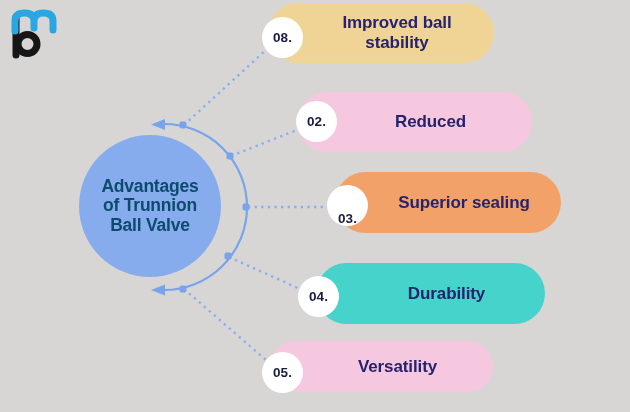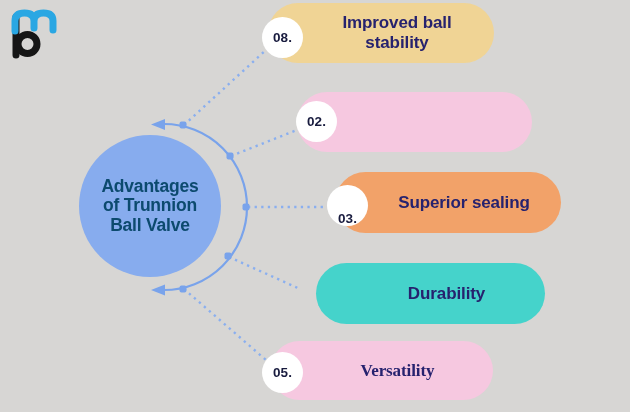--- a/index.html
+++ b/index.html
@@ -23,21 +23,21 @@
     position: absolute; border-radius: 999px;
     display: flex; flex-direction: column; align-items: center; justify-content: center;
     text-align: center; font-weight: bold; font-size: 17px; line-height: 1.15;
     padding-left: 46px; padding-right: 14px; box-sizing: border-box;
     letter-spacing: -0.1px;
   }
   .pill-1 { left: 268px; top: 3px;   width: 226px; height: 60px; }
   .pill-2 { left: 297px; top: 92px;  width: 235px; height: 60px; }
   .pill-3 { left: 335px; top: 172px; width: 226px; height: 61px; }
   .pill-4 { left: 316px; top: 263px; width: 229px; height: 61px; }
-  .pill-5 { left: 270px; top: 341px; width: 223px; height: 59px; font-family: Liberation Serif, serif; }
+  .pill-5 { left: 270px; top: 341px; width: 223px; height: 51px; }
   .pline { display: block; }
   .badge {
     position: absolute; width: 41px; height: 41px; border-radius: 50%;
     background: #FFFFFF;
     display: flex; align-items: center; justify-content: center;
     font-weight: bold; font-size: 13.5px;
   }
   .badge-1 { left: 262px; top: 17px; }
   .badge-2 { left: 296px; top: 101px; }
   .badge-3 { left: 327px; top: 185px; align-items: flex-end; }
@@ -79,37 +79,41 @@
       <span class="pline">of Trunnion</span>
       <span class="pline">Ball Valve</span>
     </div>
   </div>
 
   <div class="pill pill-1" style="background: rgb(240, 212, 149); color: rgb(38, 34, 110);">
     <span class="pline">Improved ball</span>
     <span class="pline">stability</span>
   </div>
   <div class="pill pill-2" style="background: rgb(246, 200, 224); color: rgb(38, 34, 110);">
+    <span class="pline">Reduced</span>
   </div>
   <div class="pill pill-3" style="background: rgb(242, 162, 105); color: rgb(38, 34, 110);">
     <span class="pline">Superior sealing</span>
   </div>
   <div class="pill pill-4" style="background: rgb(69, 211, 203); color: rgb(38, 34, 110);">
     <span class="pline">Durability</span>
   </div>
   <div class="pill pill-5" style="background: rgb(246, 200, 224); color: rgb(38, 34, 110);">
     <span class="pline">Versatility</span>
   </div>
 
   <div class="badge badge-1" style="background: rgb(255, 255, 255); color: rgb(24, 27, 62);">
       <span>08.</span>
     </div>
   <div class="badge badge-2" style="background: rgb(255, 255, 255); color: rgb(24, 27, 62);">
       <span>02.</span>
     </div>
   <div class="badge badge-3" style="background: rgb(255, 255, 255); color: rgb(24, 27, 62);">
       <span>03.</span>
     </div>
+  <div class="badge badge-4" style="background: rgb(255, 255, 255); color: rgb(24, 27, 62);">
+      <span>04.</span>
+    </div>
   <div class="badge badge-5" style="background: rgb(255, 255, 255); color: rgb(24, 27, 62);">
       <span>05.</span>
     </div>
 
 </div>
 
 </body></html>

